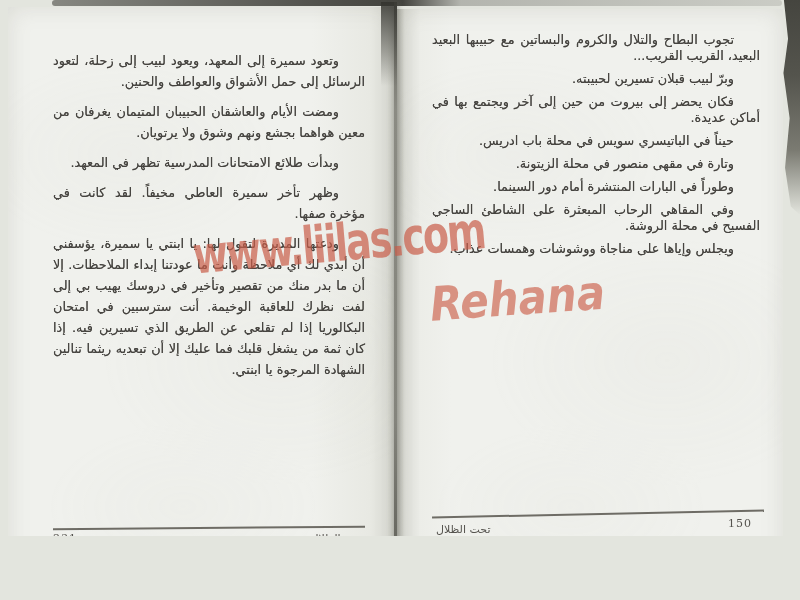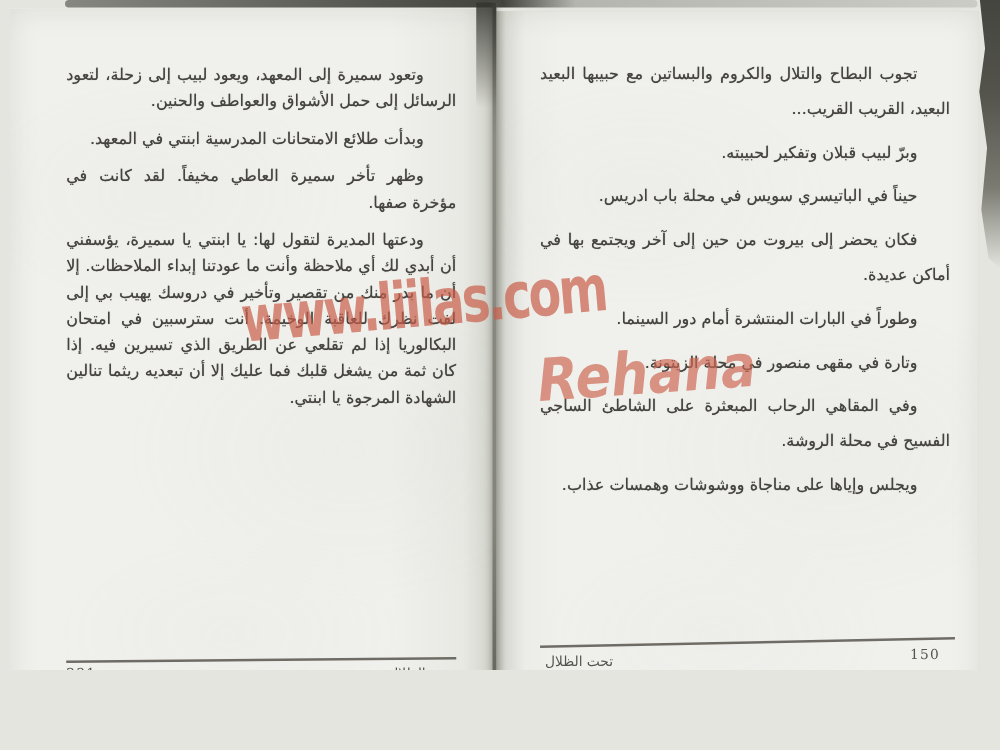--- a/index.html
+++ b/index.html
@@ -33,21 +33,21 @@
     clip-path:polygon(30% 0,100% 0,100% 100%,60% 96%,35% 78%,55% 55%,28% 34%,48% 18%);}
   .bottom-line-left{position:absolute;left:0;top:595px;width:400px;height:5px;
     background:linear-gradient(to bottom,rgba(60,60,54,.2),#3c3c36);}
   .bottom-wedge-right{position:absolute;left:396px;top:578px;width:404px;height:22px;background:#32322d;
     clip-path:polygon(0 80%,100% 18%,100% 100%,0 100%);}
 
   
   .text-block{position:absolute;direction:rtl;text-align:justify;color:#45433f;
     font-size:12.8px;text-shadow:0 0 .6px rgba(70,68,64,.75);}
   .tb-left{left:53px;top:50px;width:312px;line-height:21px;}
-  .tb-right{left:432px;top:46px;width:328px;line-height:28px;}
+  .tb-right{left:432px;top:32px;width:328px;line-height:16px;}
   .para{margin:0 0 9px 0;text-indent:26px;}
   .tb-right .para{margin-bottom:7px;}
 
   
   .footer-rule{position:absolute;height:2px;background:#6e6c65;}
   .rule-left{left:53px;top:527px;width:312px;transform:rotate(-0.5deg);}
   .rule-right{left:432px;top:513px;width:332px;transform:rotate(-1.2deg);}
   .footer-row{position:absolute;display:flex;justify-content:space-between;align-items:flex-start;
     color:#55534e;font-size:11px;}
   .fr-left{left:53px;top:532px;width:312px;text-decoration:underline;}
@@ -77,32 +77,33 @@
 
   <div class="top-edge"></div>
   <div class="gutter-line"></div>
   <div class="gutter-smudge"></div>
   <div class="right-edge"></div>
   <div class="bottom-line-left"></div>
   <div class="bottom-wedge-right"></div>
 
   <div class="text-block tb-left" dir="rtl">
     <p class="para">وتعود سميرة إلى المعهد، ويعود لبيب إلى زحلة، لتعود الرسائل إلى حمل الأشواق والعواطف والحنين.</p>
-    <p class="para">وبدأت طلائع الامتحانات المدرسية ابنتي في المعهد.</p>
+    <p class="para">ومضت الأيام والعاشقان الحبيبان المتيمان يغرفان من معين هواهما بجشع ونهم وشوق ولا يرتويان.</p>
+    <p class="para">وبدأت طلائع الامتحانات المدرسية تظهر في المعهد.</p>
     <p class="para">وظهر تأخر سميرة العاطي مخيفاً. لقد كانت في مؤخرة صفها.</p>
     <p class="para">ودعتها المديرة لتقول لها: يا ابنتي يا سميرة، يؤسفني أن أبدي لك أي ملاحظة وأنت ما عودتنا إبداء الملاحظات. إلا أن ما بدر منك من تقصير وتأخير في دروسك يهيب بي إلى لفت نظرك للعاقبة الوخيمة. أنت سترسبين في امتحان البكالوريا إذا لم تقلعي عن الطريق الذي تسيرين فيه. إذا كان ثمة من يشغل قلبك فما عليك إلا أن تبعديه ريثما تنالين الشهادة المرجوة يا ابنتي.</p>
   </div>
 
   <div class="text-block tb-right" dir="rtl">
     <p class="para">تجوب البطاح والتلال والكروم والبساتين مع حبيبها البعيد البعيد، القريب القريب...</p>
-    <p class="para">وبرّ لبيب قبلان وتفكير لحبيبته.</p>
+    <p class="para">وبرّ لبيب قبلان تسيرين لحبيبته.</p>
+    <p class="para">فكان يحضر إلى بيروت من حين إلى آخر ويجتمع بها في أماكن عديدة.</p>
     <p class="para">حيناً في الباتيسري سويس في محلة باب ادريس.</p>
-    <p class="para">فكان يحضر إلى بيروت من حين إلى آخر ويجتمع بها في أماكن عديدة.</p>
+    <p class="para">وتارة في مقهى منصور في محلة الزيتونة.</p>
     <p class="para">وطوراً في البارات المنتشرة أمام دور السينما.</p>
-    <p class="para">وتارة في مقهى منصور في محلة الزيتونة.</p>
     <p class="para">وفي المقاهي الرحاب المبعثرة على الشاطئ الساجي الفسيح في محلة الروشة.</p>
     <p class="para">ويجلس وإياها على مناجاة ووشوشات وهمسات عذاب.</p>
   </div>
 
   <div class="footer-rule rule-left"></div>
   <div class="footer-row fr-left">
     <span class="pnum">231</span>
     <span class="ftitle" dir="rtl">تحت الظلال</span>
   </div>
 

